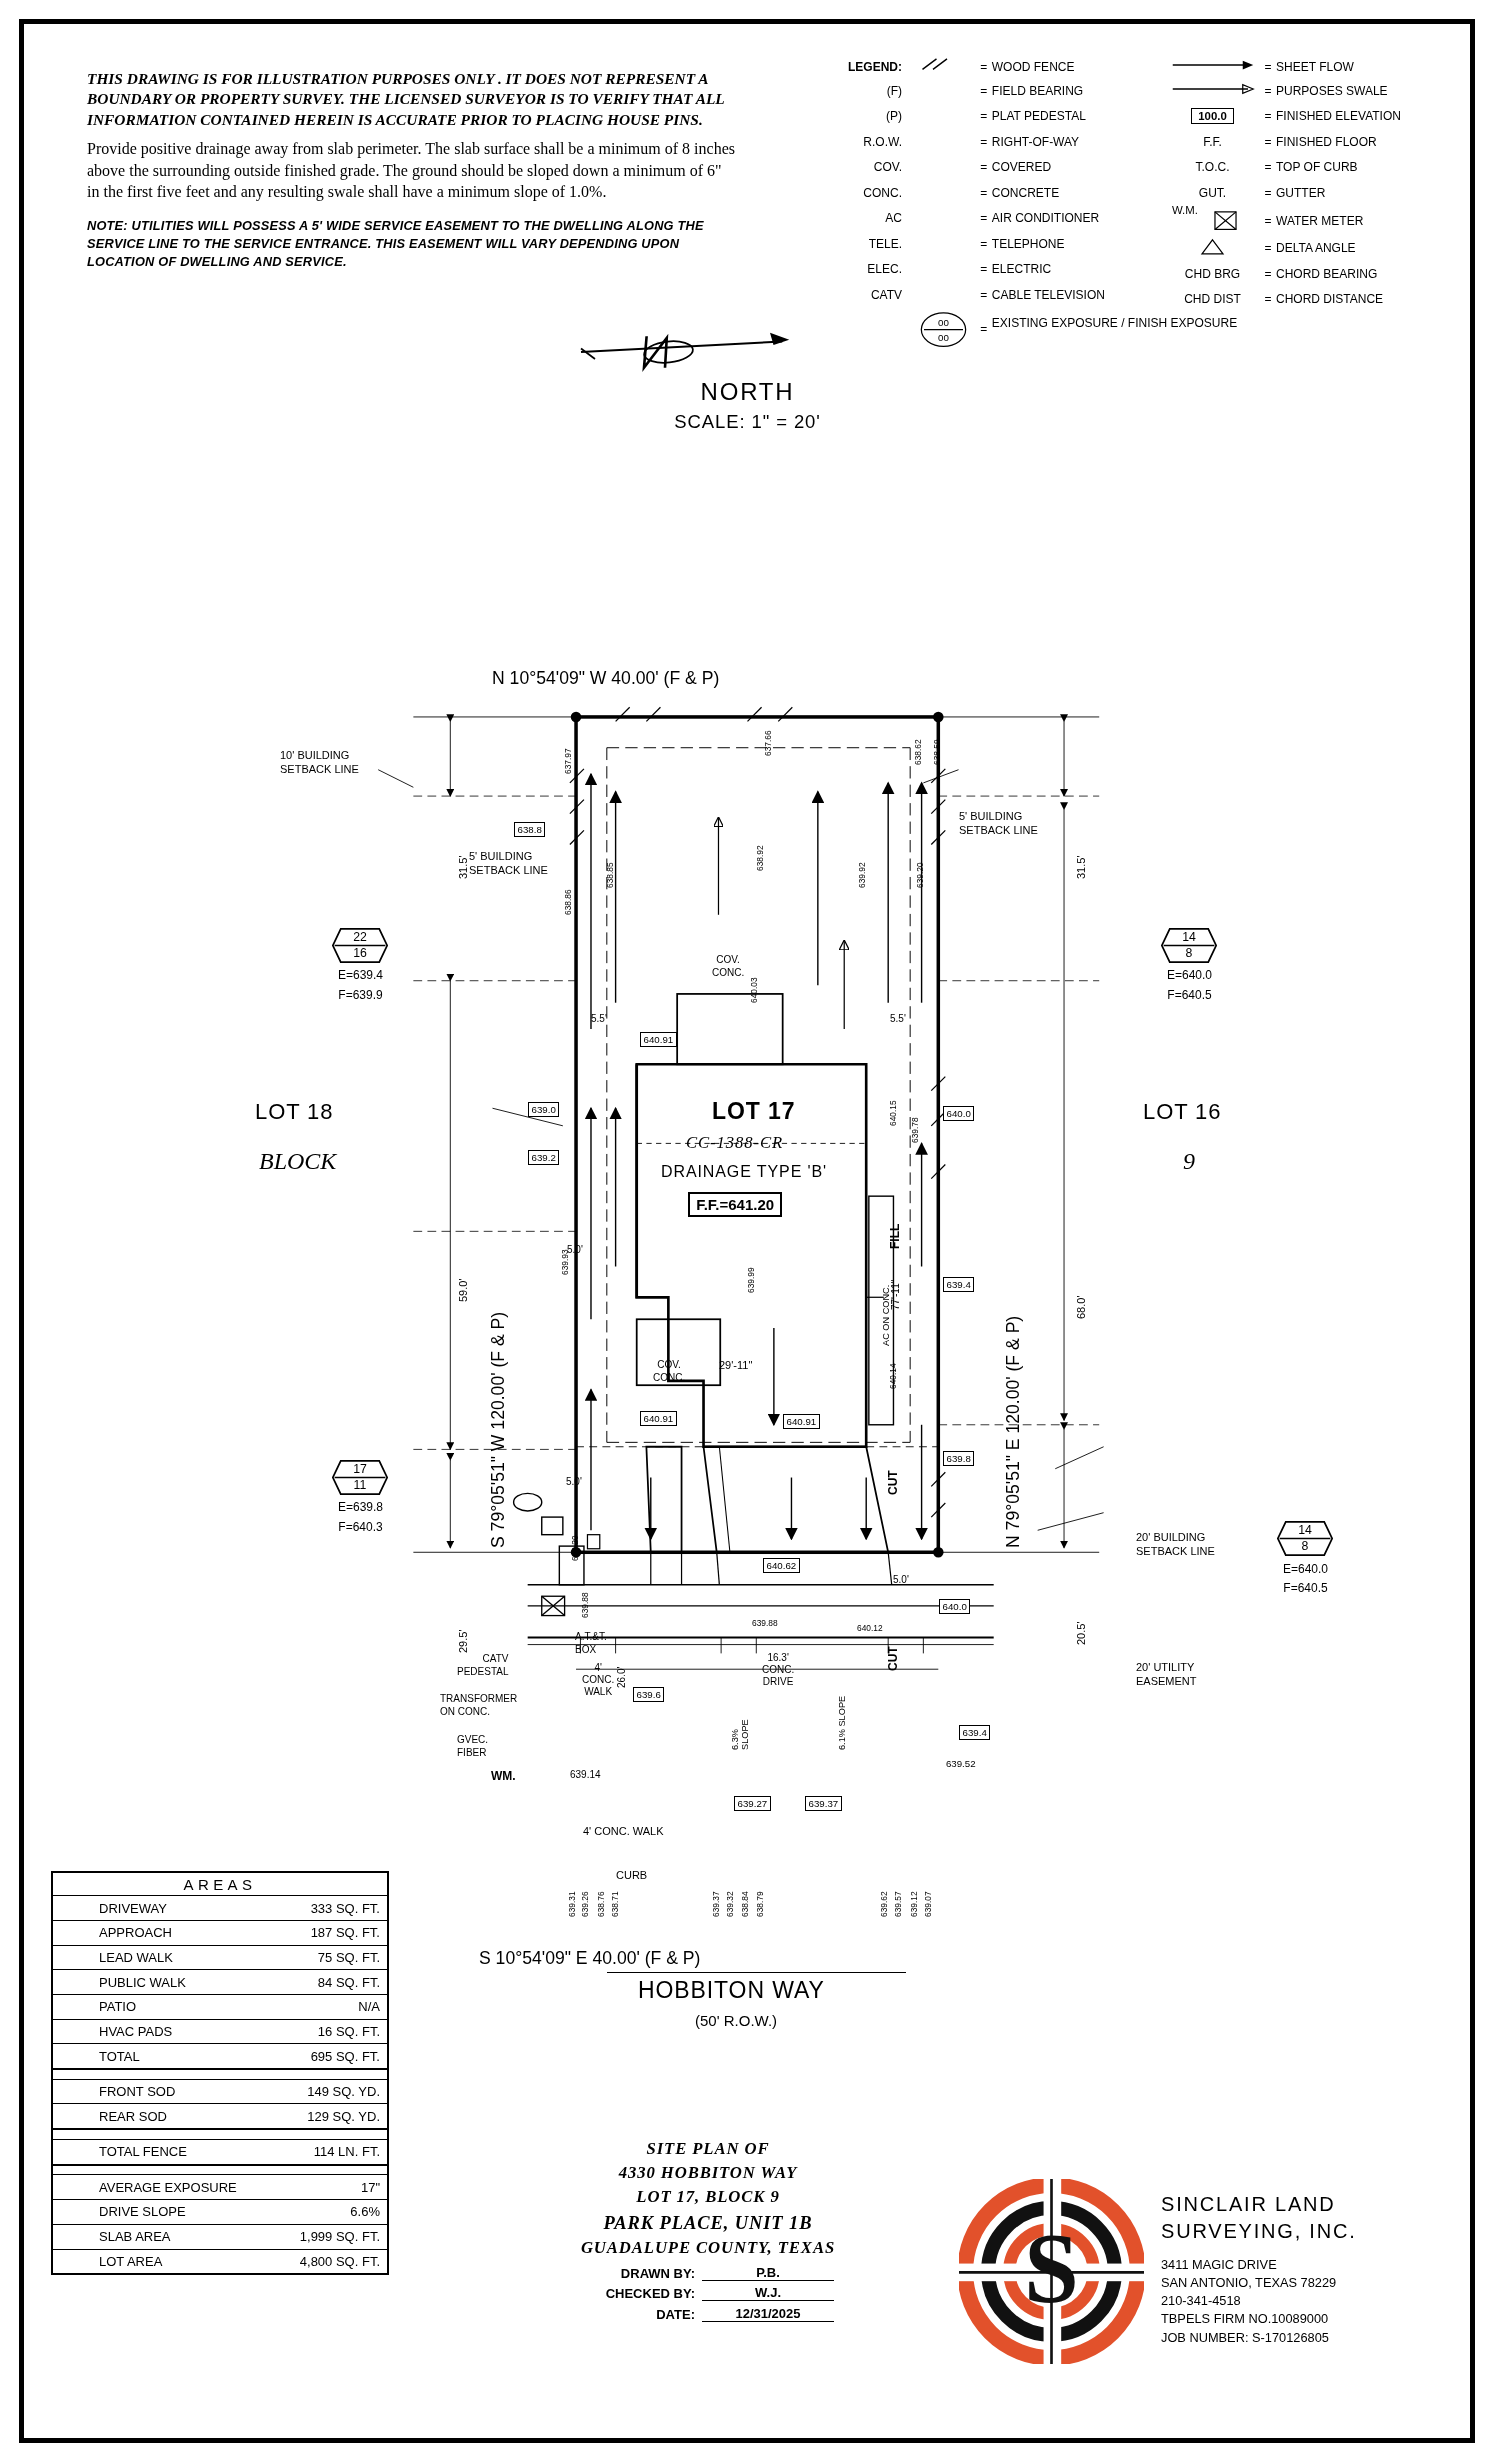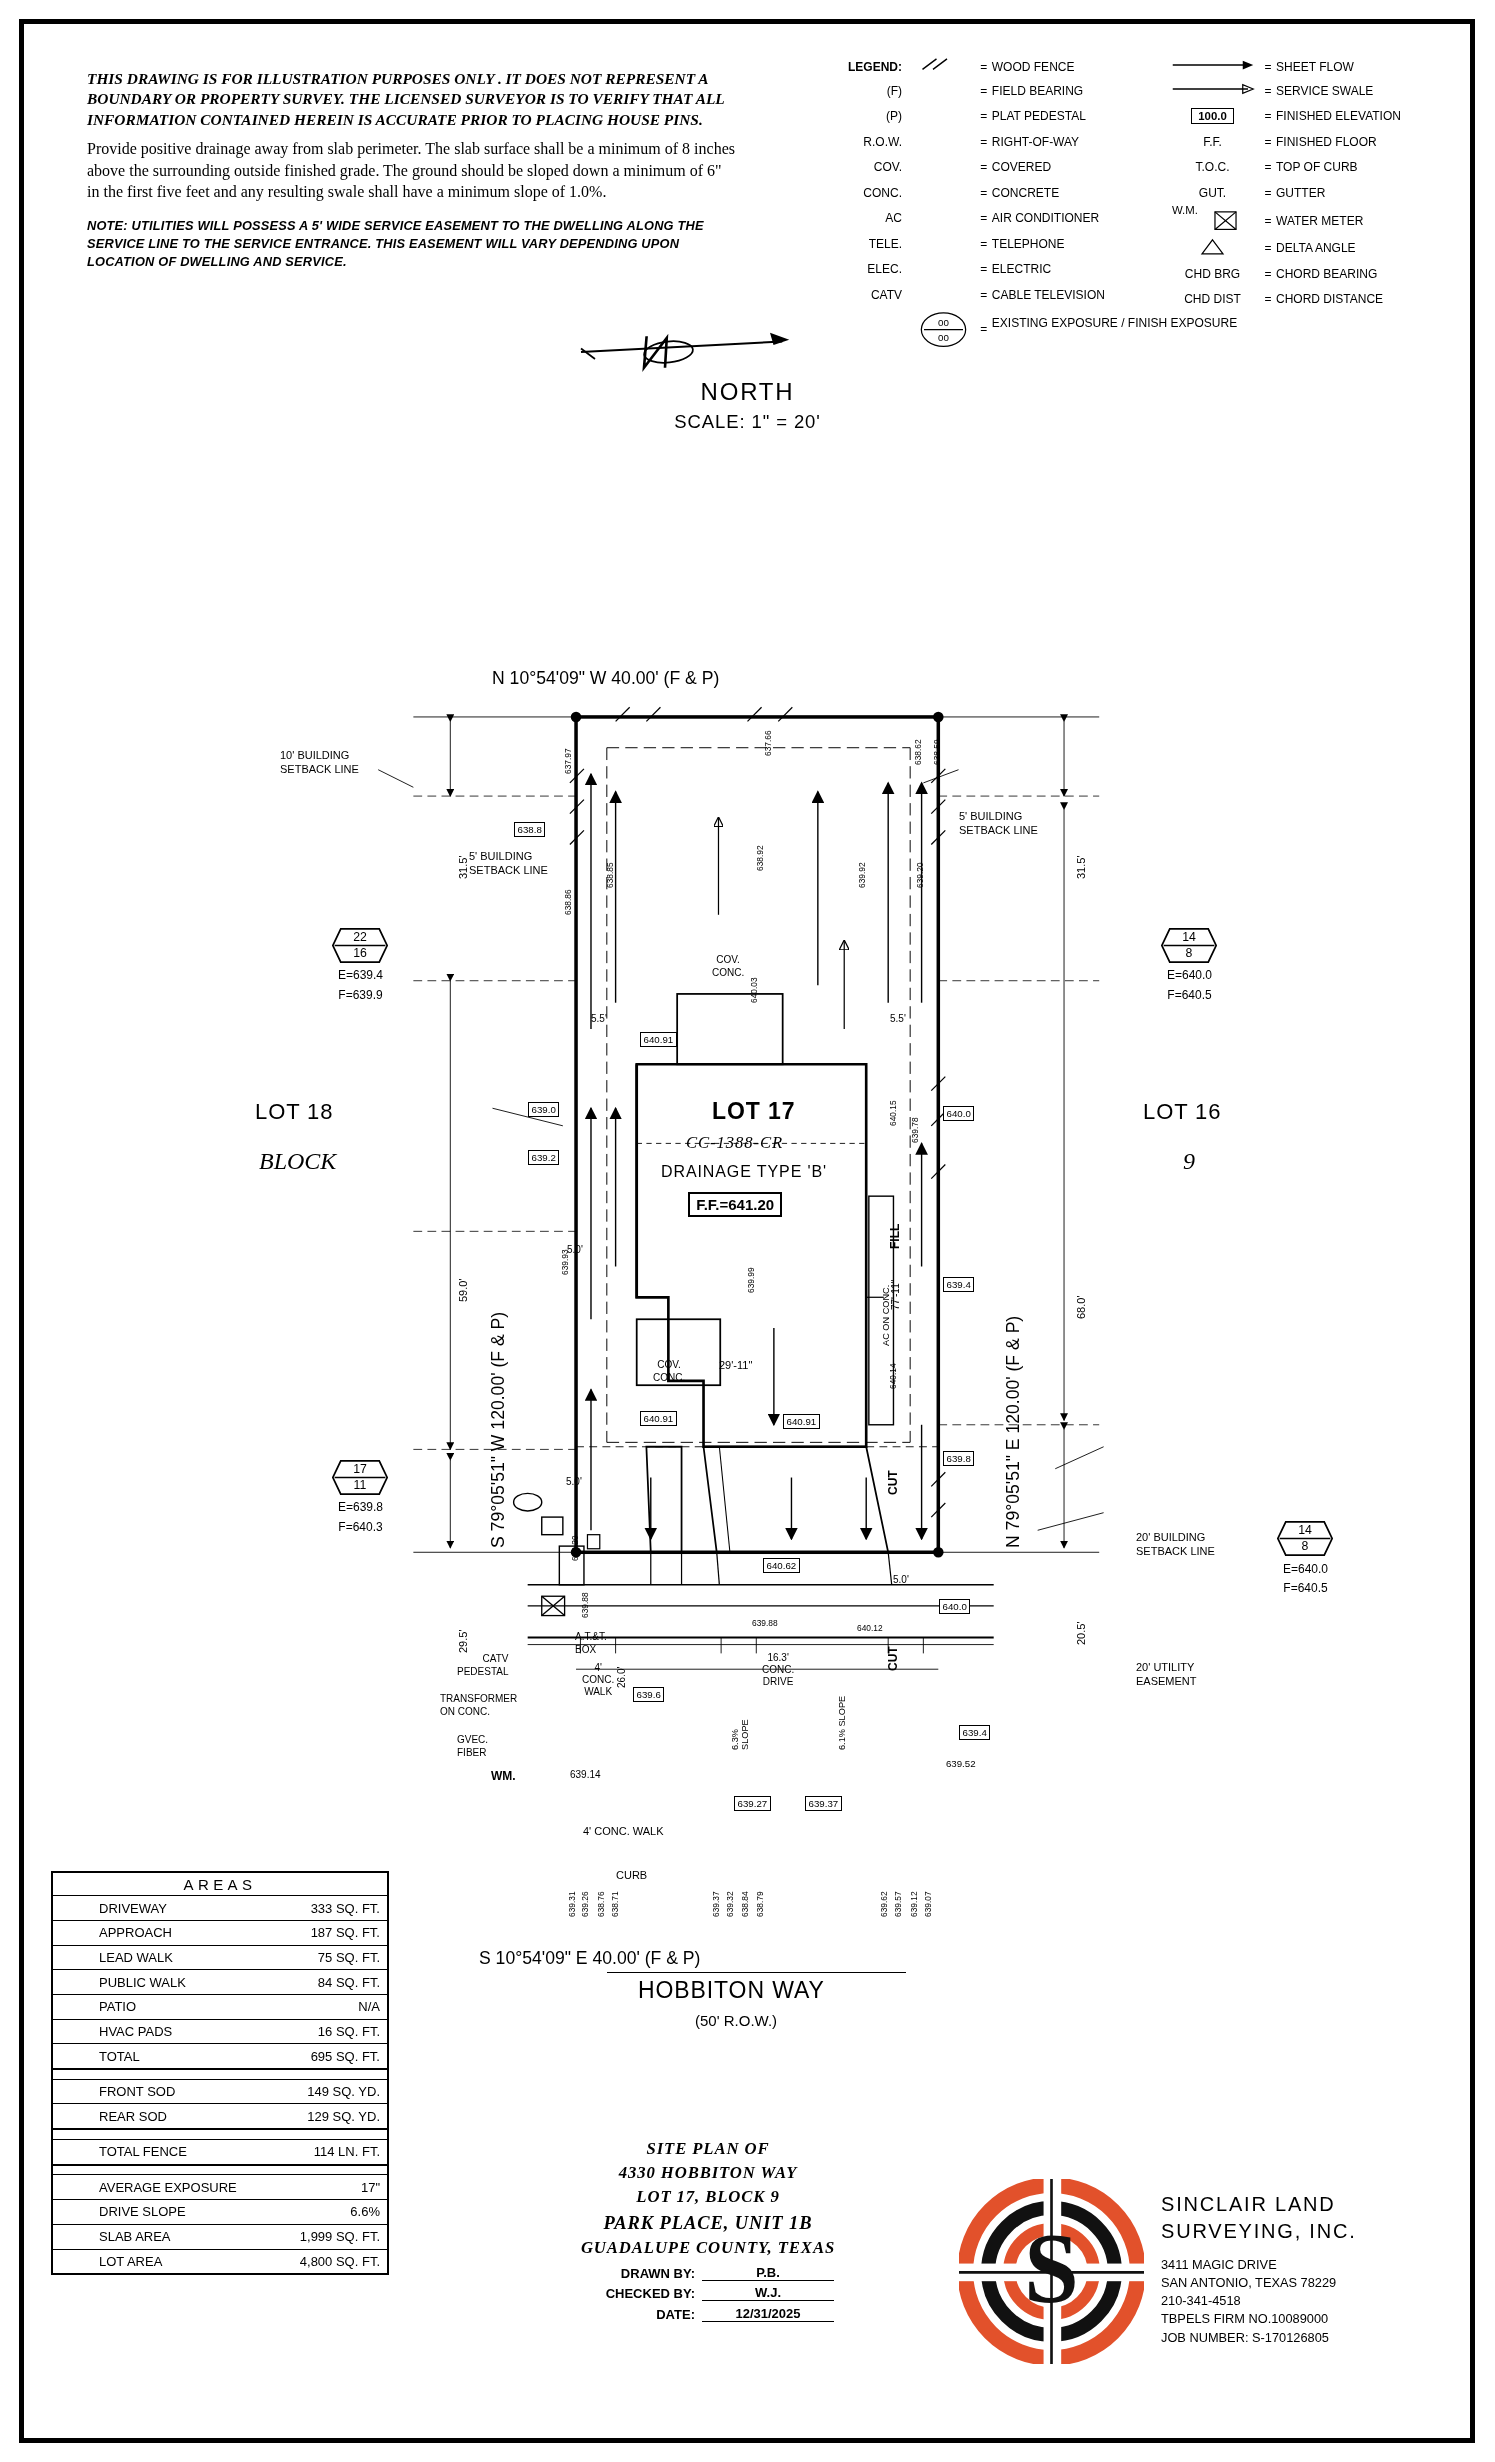--- a/index.html
+++ b/index.html
@@ -188,21 +188,21 @@
         <div class="lg2txt">SHEET FLOW</div>
     </div>
     <div class="lg2row">
       <div class="lg2sym">
         <svg width="88" height="14" viewBox="0 0 100 16">
             <line x1="4" y1="8" x2="90" y2="8" stroke="#000" stroke-width="1.6"></line>
             <polygon points="96,8 84,3 84,13" fill="none" stroke="#000" stroke-width="1.4"></polygon>
           </svg>
       </div>
       <div class="lg2eq">=</div>
-        <div class="lg2txt">SERVICE SWALE</div>
+        <div class="lg2txt">PURPOSES SWALE</div>
     </div>
     <div class="lg2row">
       <div class="lg2sym"><span class="boxnum">100.0</span></div>
       <div class="lg2eq">=</div>
         <div class="lg2txt">FINISHED ELEVATION</div>
     </div>
     <div class="lg2row">
         <div class="lg2sym">F.F.</div>
         <div class="lg2eq">=</div>
         <div class="lg2txt">FINISHED FLOOR</div>

